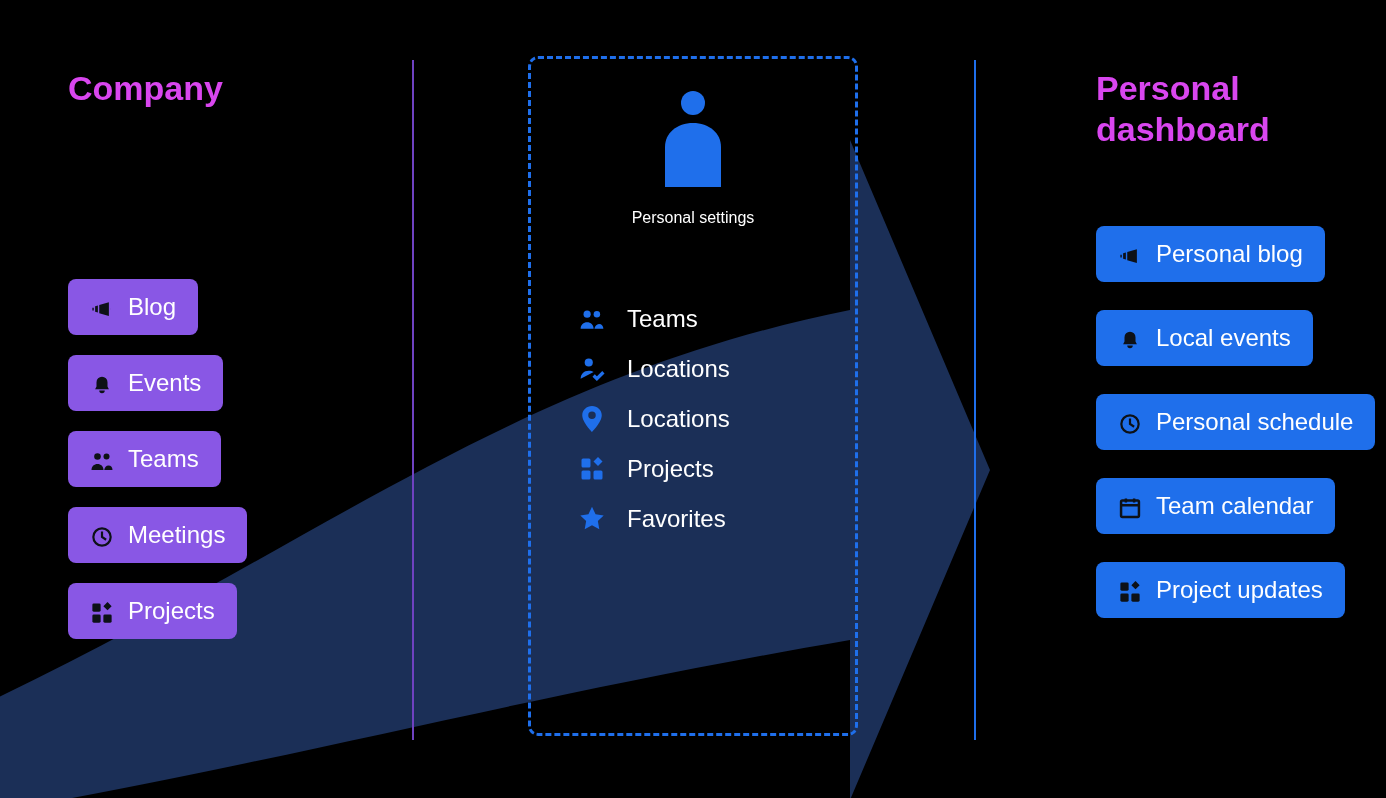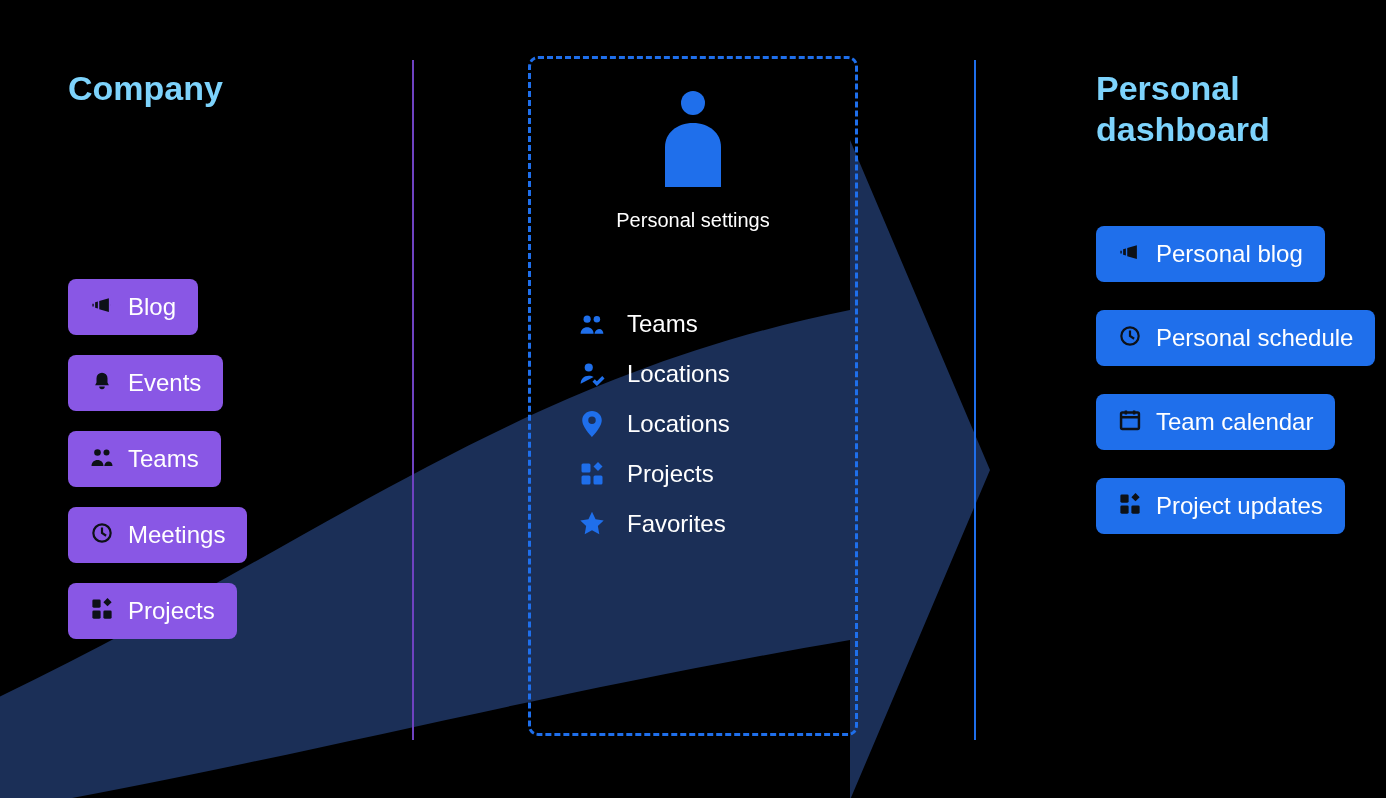--- a/index.html
+++ b/index.html
@@ -19,21 +19,21 @@
     height: 798px;
     z-index: 0;
   }
   .stage {
     position: relative;
     width: 1386px;
     height: 798px;
     z-index: 1;
   }
   .col-title {
-    color: #7dd3fc;
+    color: #d946ef;
     font-size: 34px;
     font-weight: 600;
     line-height: 1.2;
   }
   .company-col {
     position: absolute;
     left: 68px;
     top: 68px;
     width: 300px;
   }
@@ -60,21 +60,21 @@
     height: 680px;
     border: 3px dashed #1f6feb;
     border-radius: 10px;
     display: flex;
     flex-direction: column;
     align-items: center;
     padding-top: 28px;
   }
   .settings-title {
     color: #ffffff;
-    font-size: 20px;
+    font-size: 16px;
     font-weight: 400;
     margin-top: 22px;
   }
   .settings-list {
     margin-top: 78px;
     width: 100%;
     padding-left: 48px;
     display: flex;
     flex-direction: column;
     gap: 22px;
@@ -89,21 +89,21 @@
   .settings-item .ico { width: 26px; height: 26px; display:flex; align-items:center; justify-content:center; }
   .chip-list {
     margin-top: 32px;
     display: flex;
     flex-direction: column;
     gap: 28px;
   }
   .personal-col .chip-list { margin-top: 76px; }
   .chip {
     display: inline-flex;
-    align-items: flex-start;
+    align-items: flex-end;
     gap: 14px;
     padding: 14px 22px;
     border-radius: 8px;
     font-size: 24px;
     font-weight: 400;
     color: #ffffff;
     width: fit-content;
   }
   .chip.purple { background: #8957e5; }
   .chip.blue { background: #1f6feb; }
@@ -241,20 +241,28 @@
       <div class="chip blue">
         <span class="ico">
           <svg width="22" height="22" viewBox="0 0 16 16" fill="currentColor">
               <path d="M3 6v4l2 .5V5.5L3 6zm3-1v6l7 2V3L6 5zM1 7h1v2H1V7z"></path>
             </svg>
         </span>
         <span>Personal blog</span>
       </div>
       <div class="chip blue">
         <span class="ico">
+          <svg width="22" height="22" viewBox="0 0 16 16" fill="currentColor">
+              <path d="M8 2a4 4 0 00-4 4v3l-1 2h10l-1-2V6a4 4 0 00-4-4zm0 12a2 2 0 002-2H6a2 2 0 002 2z"></path>
+            </svg>
+        </span>
+        <span>Local events</span>
+      </div>
+      <div class="chip blue">
+        <span class="ico">
           <svg width="22" height="22" viewBox="0 0 16 16" fill="none" stroke="currentColor" stroke-width="1.6">
               <circle cx="8" cy="8" r="6.3"></circle>
               <path d="M8 4v4l3 2"></path>
             </svg>
         </span>
         <span>Personal schedule</span>
       </div>
       <div class="chip blue">
         <span class="ico">
           <svg width="22" height="22" viewBox="0 0 16 16" fill="none" stroke="currentColor" stroke-width="1.8">

